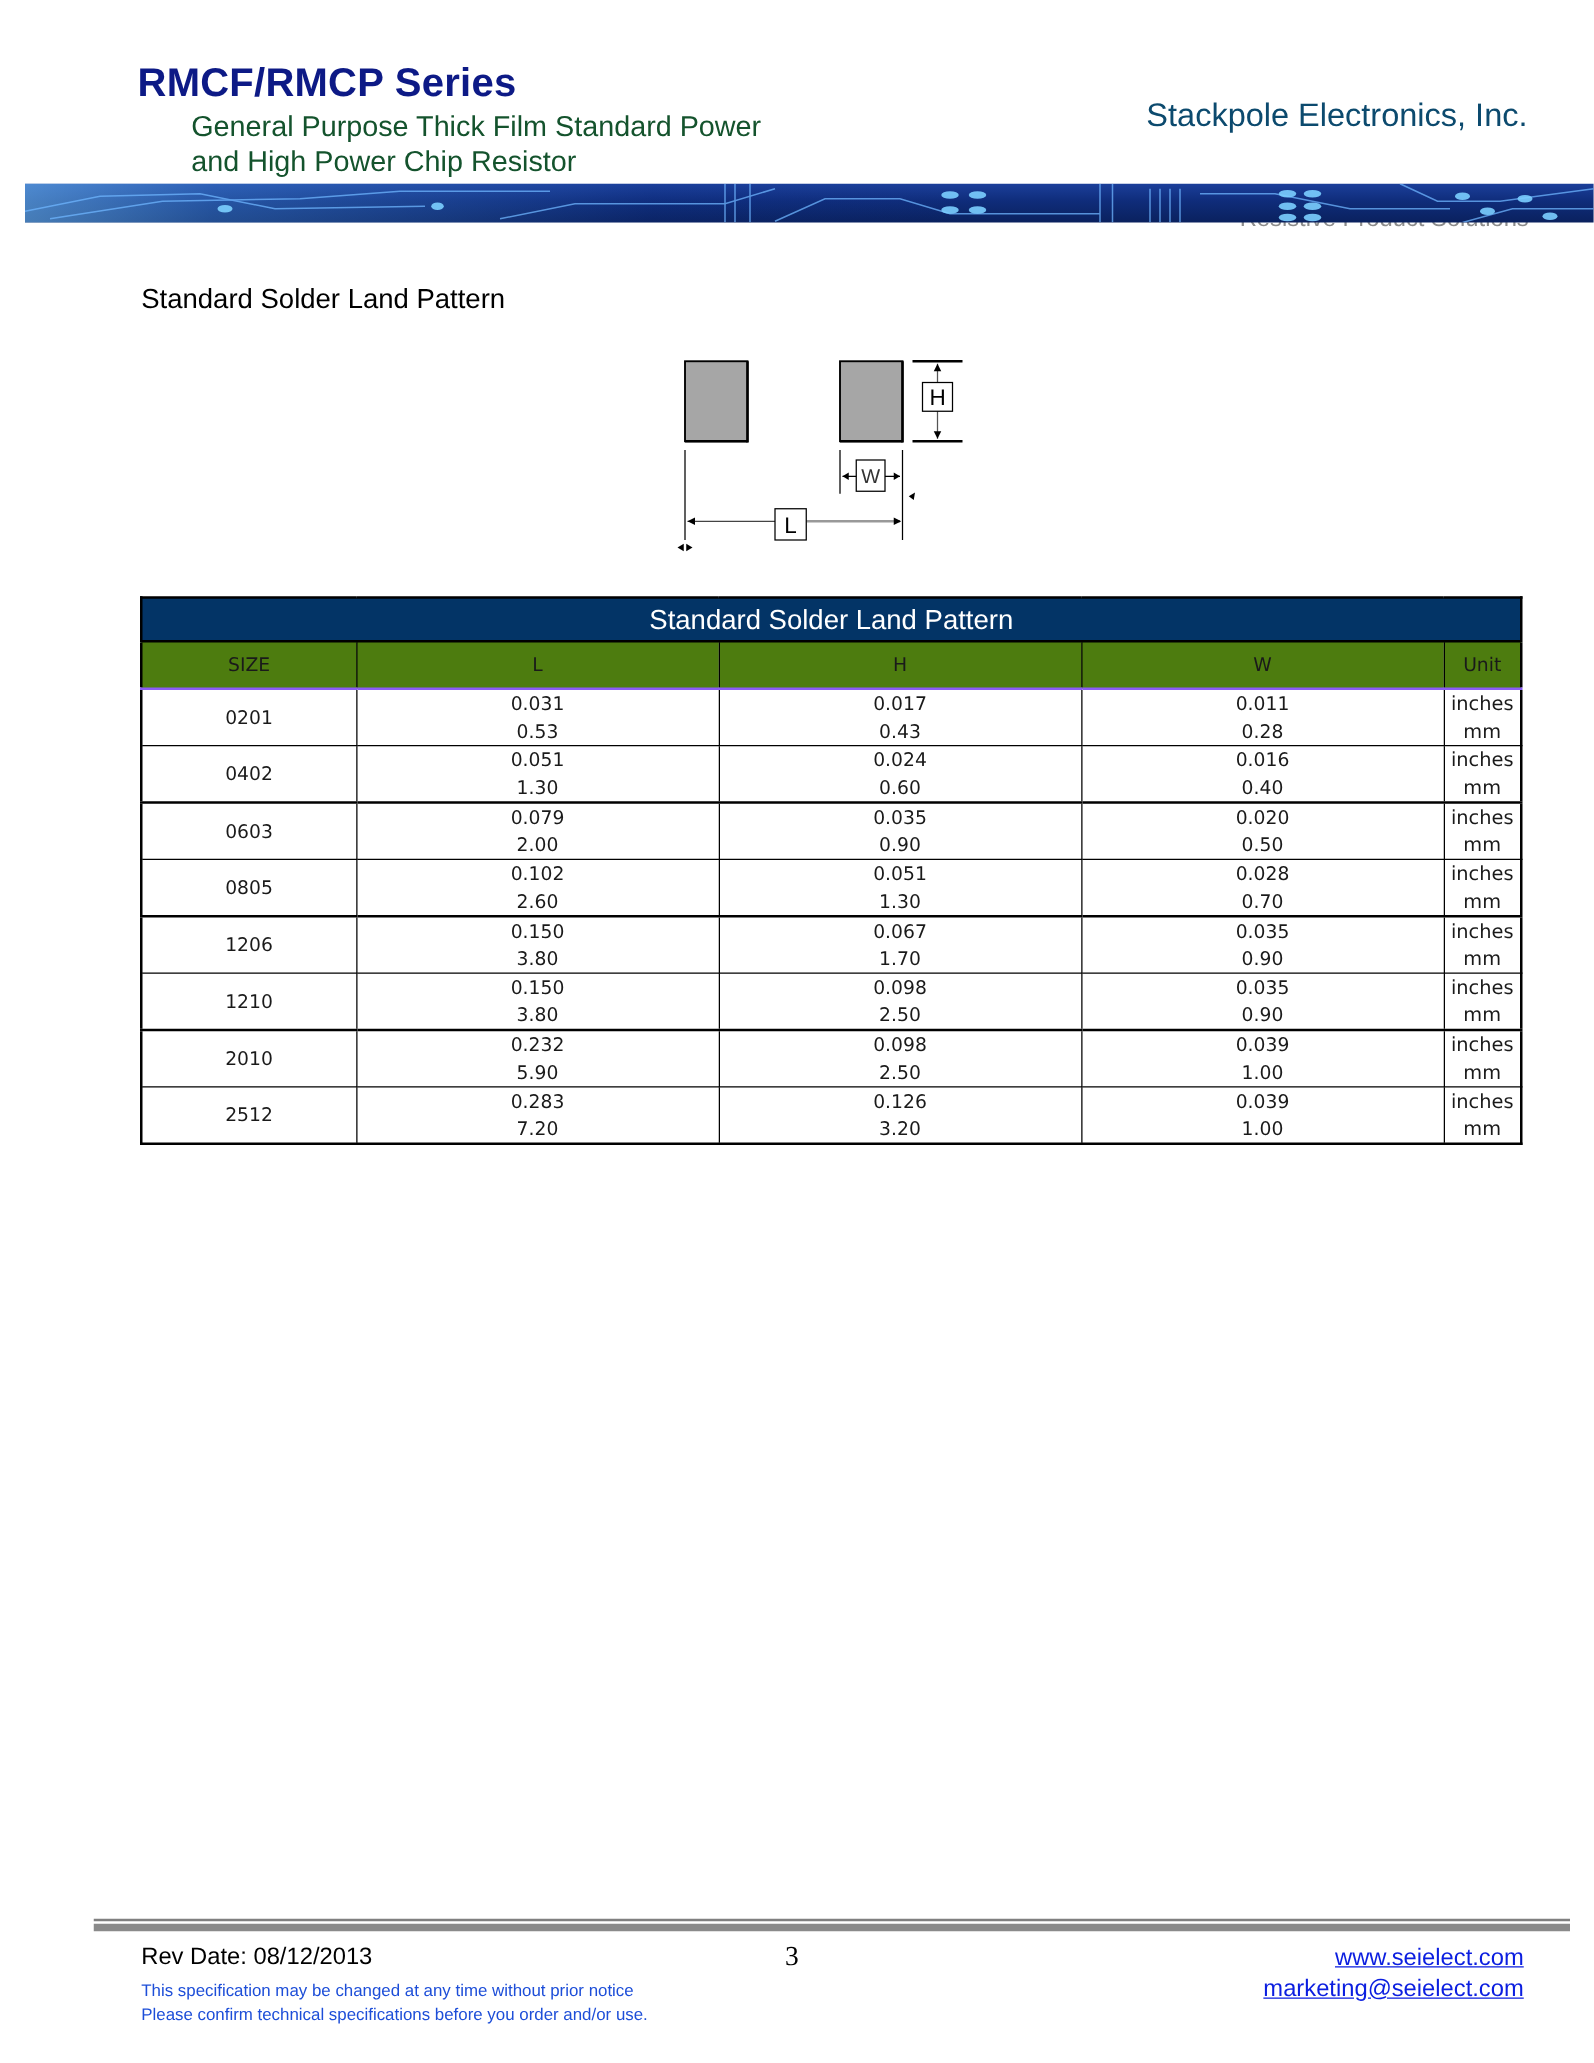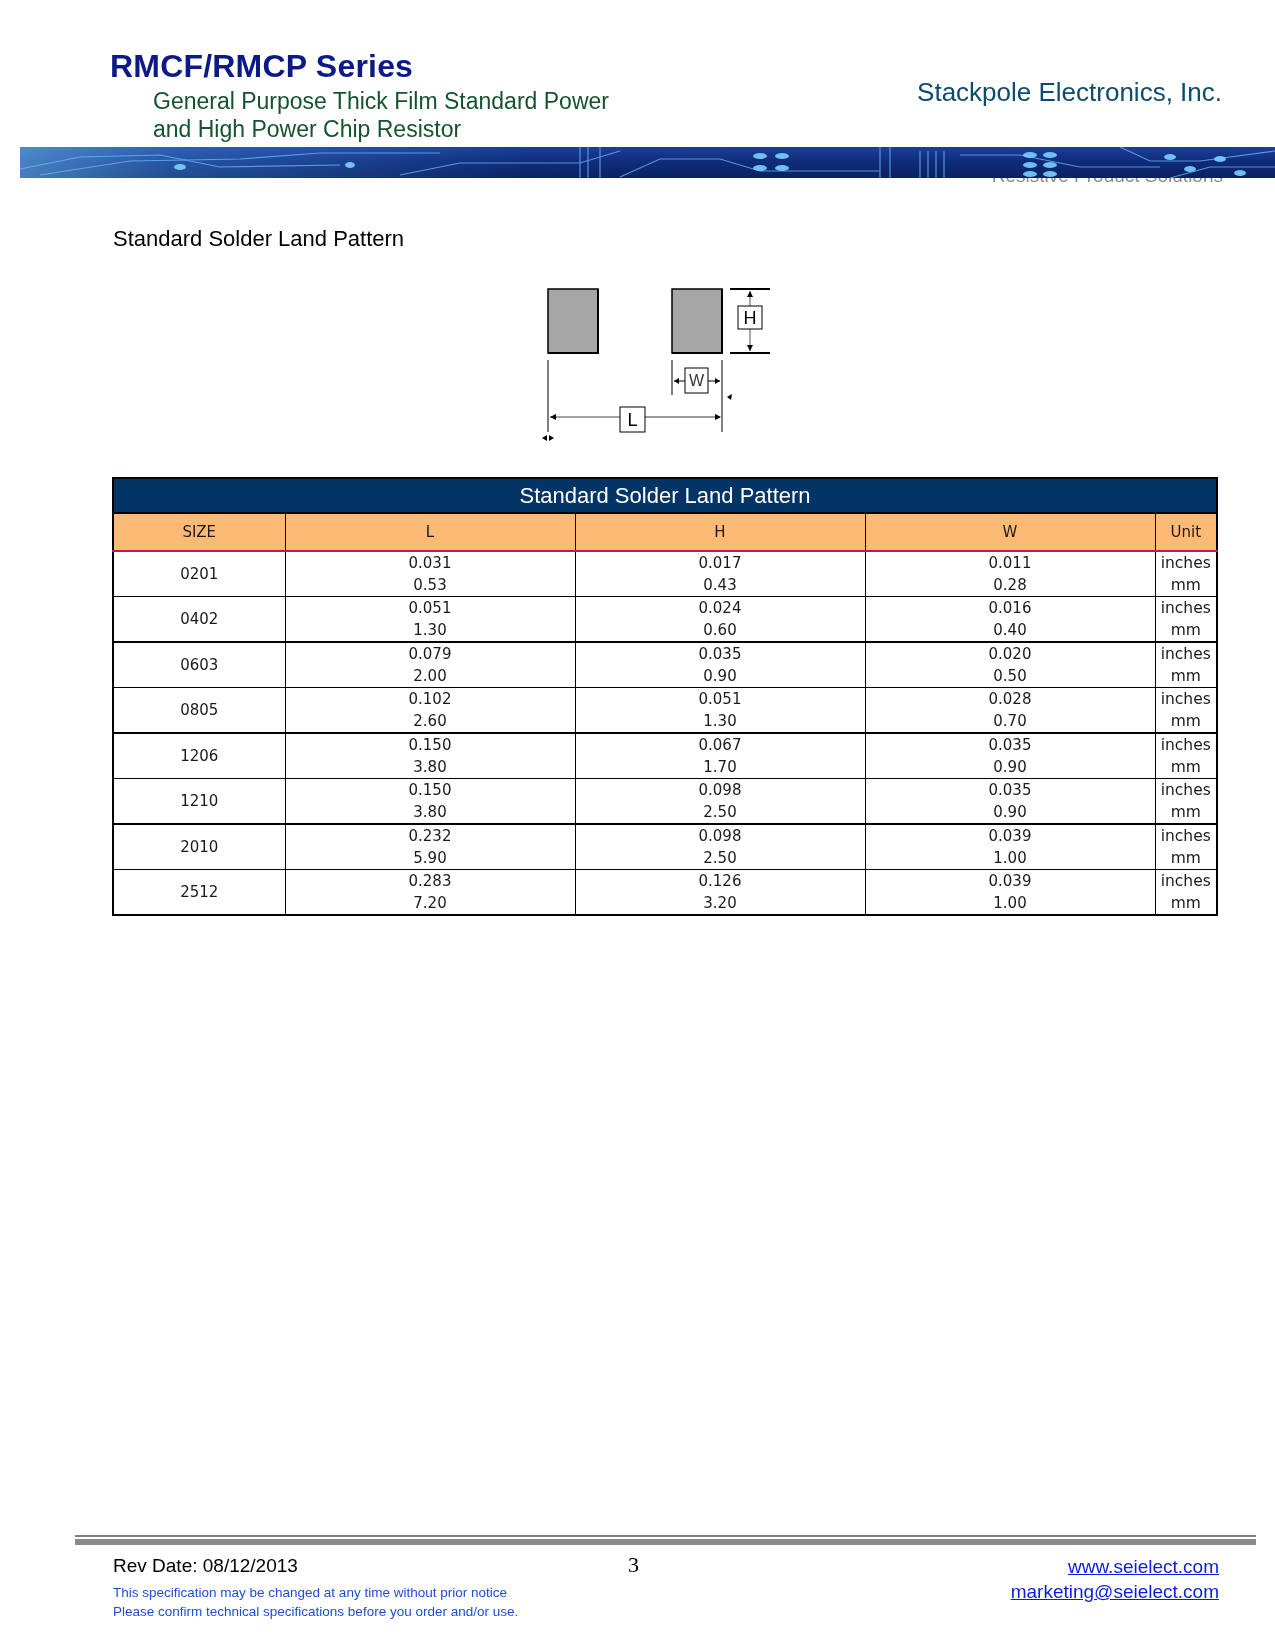--- a/index.html
+++ b/index.html
@@ -40,21 +40,21 @@
   .tbl td, .tbl th {
     border: 1px solid #000; text-align: center; padding: 0;
     font-family: "DejaVu Sans", sans-serif; font-weight: normal;
     font-size: 15px; color: #1a1a1a;
   }
   .tbl .title-row th {
     background: #033466; color: #fff; height: 33px; font-size: 22px;
     font-family: "Liberation Sans", sans-serif; border-bottom: 2px solid #000;
   }
   .tbl .head-row th {
-    background: #fdba74; height: 36px; border-bottom: 2px solid #be185d;
+    background: #4d7c0f; height: 36px; border-bottom: 2px solid #8b5cf6;
   }
   .tbl .data-row td { height: 43px; line-height: 22px; }
   .tbl .data-row.thick td { border-top: 2px solid #000; }
   .tbl .unit-cell { font-size: 15.5px; margin-left: 41px; }
   .val { display: block; }
 
   .footer-line1 { left: 75px; top: 1535px; width: 1181px; height: 2px; background: #808080; }
   .footer-line2 { left: 75px; top: 1539px; width: 1181px; height: 6px; background: #8a8a8a; }
   .rev-date { left: 113px; top: 1555px; font-size: 19px; white-space: nowrap; }
   .page-num { left: 628px; top: 1552px; font-size: 22px; font-family: "Liberation Serif", serif; }

